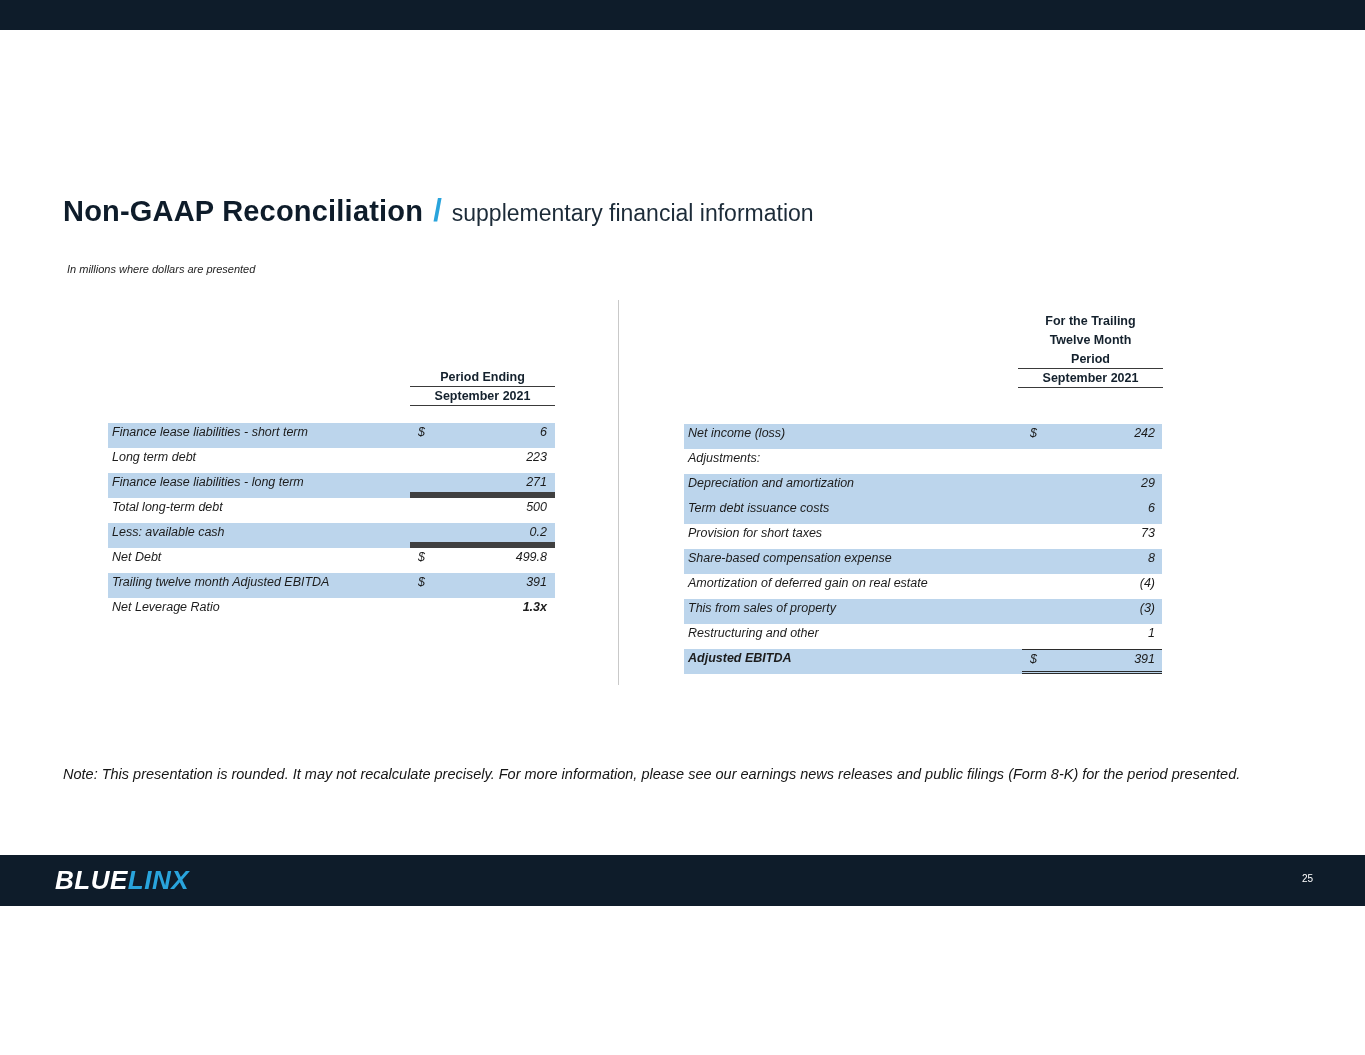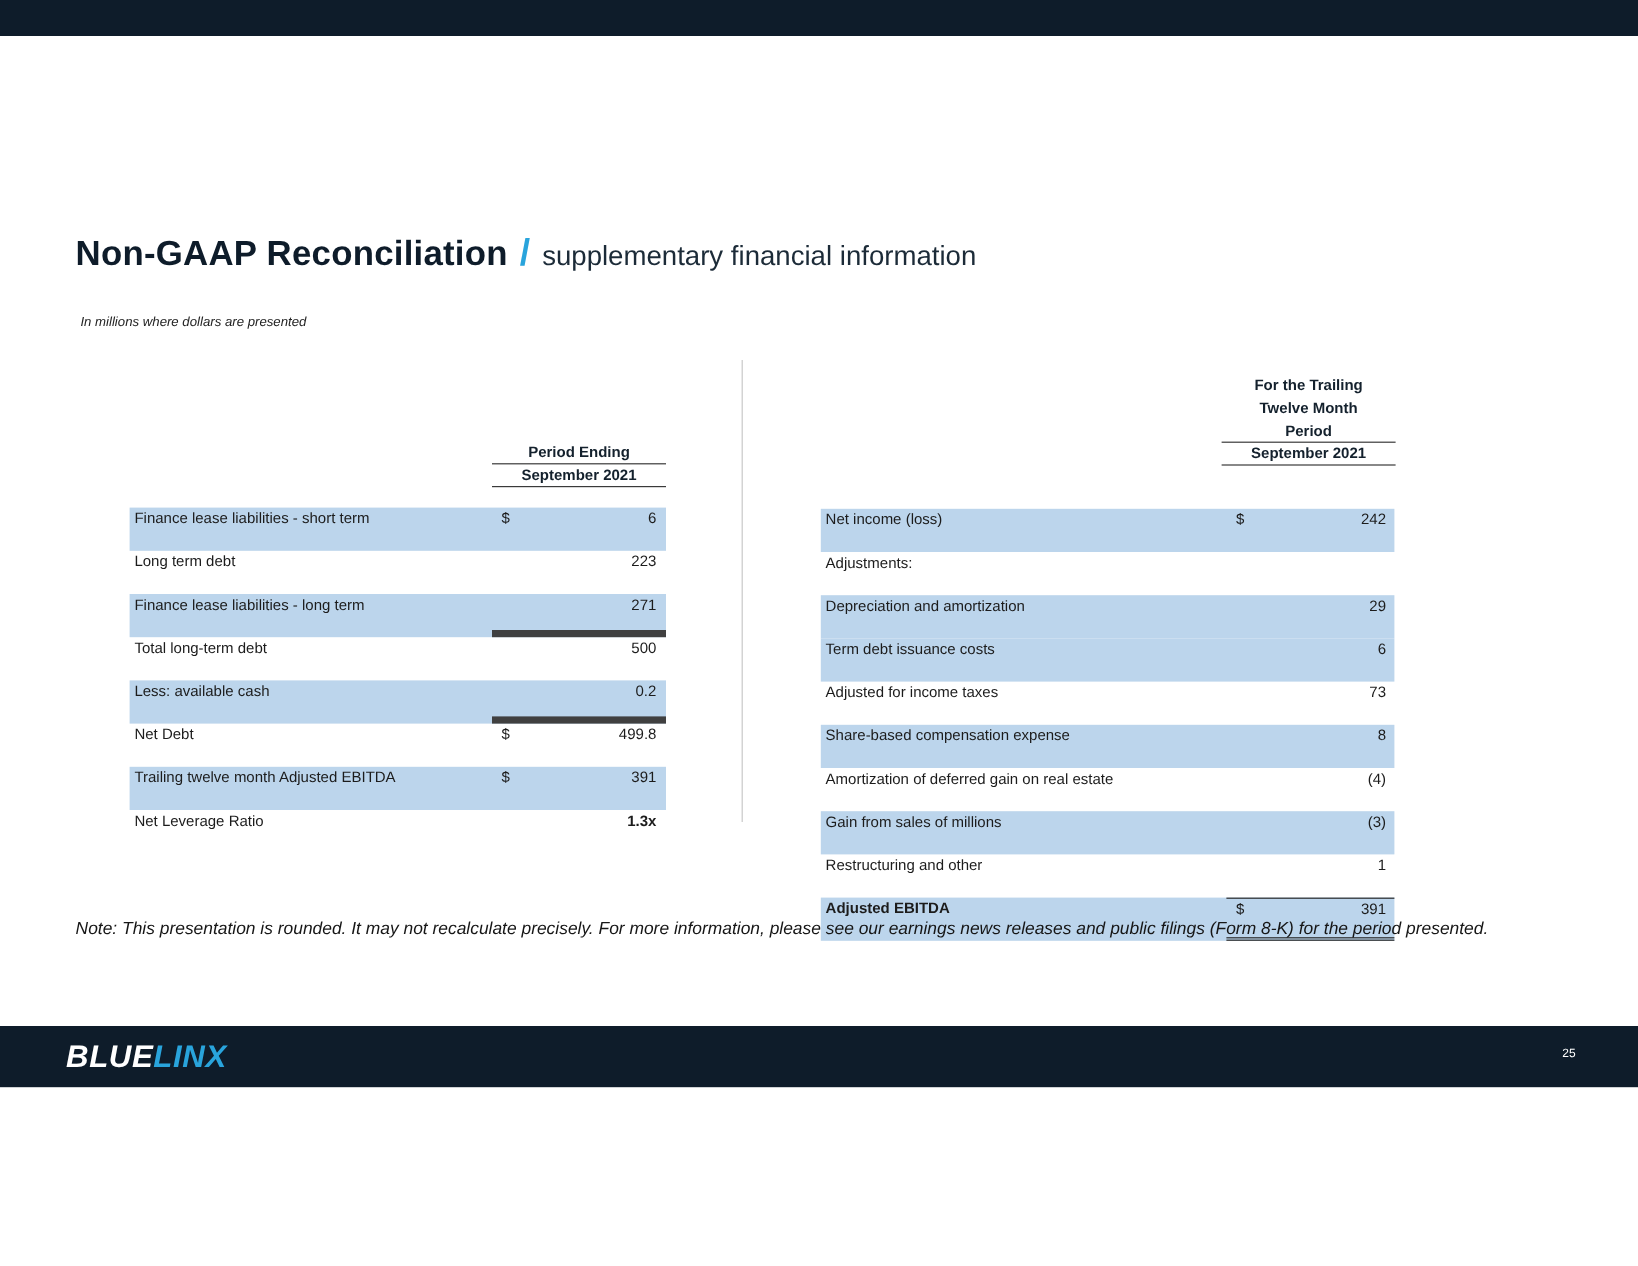--- a/index.html
+++ b/index.html
@@ -22,21 +22,21 @@
   .thead { position:absolute; width:145px; text-align:center; font-weight:bold; font-size:12.5px; color:#14212d; }
   .thead.left  { left:410px; top:344px;margin-top:24px; }
   .thead.right { left:1018px; top:312px; }
   .hline { height:19px; line-height:19px; white-space:nowrap; }
   .hline.underlined { border-bottom:1px solid #3a3a3a; }
 
   .tbody { position:absolute; font-size:12.5px; color:#1c1c1c; }
   .tbody.left  { left:108px; top:423px; width:447px; }
   .tbody.right { left:684px; top:424px; width:478px; }
 
-  .trow { display:flex; height:36px; line-height:18.5px; align-items:stretch; }
+  .trow { display:flex; height:25px; line-height:18.5px; align-items:stretch;font-style:italic; }
   .trow.shaded { background:var(--row_shade); }
   .trow.bold .tlabel { font-weight:bold; }
   .tlabel { flex:1; padding-left:4px; white-space:nowrap; overflow:hidden; }
   .tamount { display:flex; justify-content:space-between; }
   .tbody.left  .tamount { width:145px; padding-right:8px; }
   .tbody.right .tamount { width:140px; padding-right:7px; }
   .tcur { padding-left:8px; }
   .tval.bold { font-weight:bold; }
   .tamount.topline    { border-top:1px solid #2b2b2b; }
   .tamount.bottomline { border-bottom:6px solid #404040; }
@@ -161,42 +161,42 @@
         </span>
       </div>
       <div class="trow shaded">
         <span class="tlabel">Term debt issuance costs</span>
         <span class="tamount">
           <span class="tcur"></span>
           <span class="tval">6</span>
         </span>
       </div>
       <div class="trow">
-        <span class="tlabel">Adjusted for income taxes</span>
+        <span class="tlabel">Provision for short taxes</span>
         <span class="tamount">
           <span class="tcur"></span>
           <span class="tval">73</span>
         </span>
       </div>
       <div class="trow shaded">
         <span class="tlabel">Share-based compensation expense</span>
         <span class="tamount">
           <span class="tcur"></span>
           <span class="tval">8</span>
         </span>
       </div>
       <div class="trow">
         <span class="tlabel">Amortization of deferred gain on real estate</span>
         <span class="tamount">
           <span class="tcur"></span>
           <span class="tval">(4)</span>
         </span>
       </div>
       <div class="trow shaded">
-        <span class="tlabel">Gain from sales of millions</span>
+        <span class="tlabel">This from sales of property</span>
         <span class="tamount">
           <span class="tcur"></span>
           <span class="tval">(3)</span>
         </span>
       </div>
       <div class="trow">
         <span class="tlabel">Restructuring and other</span>
         <span class="tamount">
           <span class="tcur"></span>
           <span class="tval">1</span>

